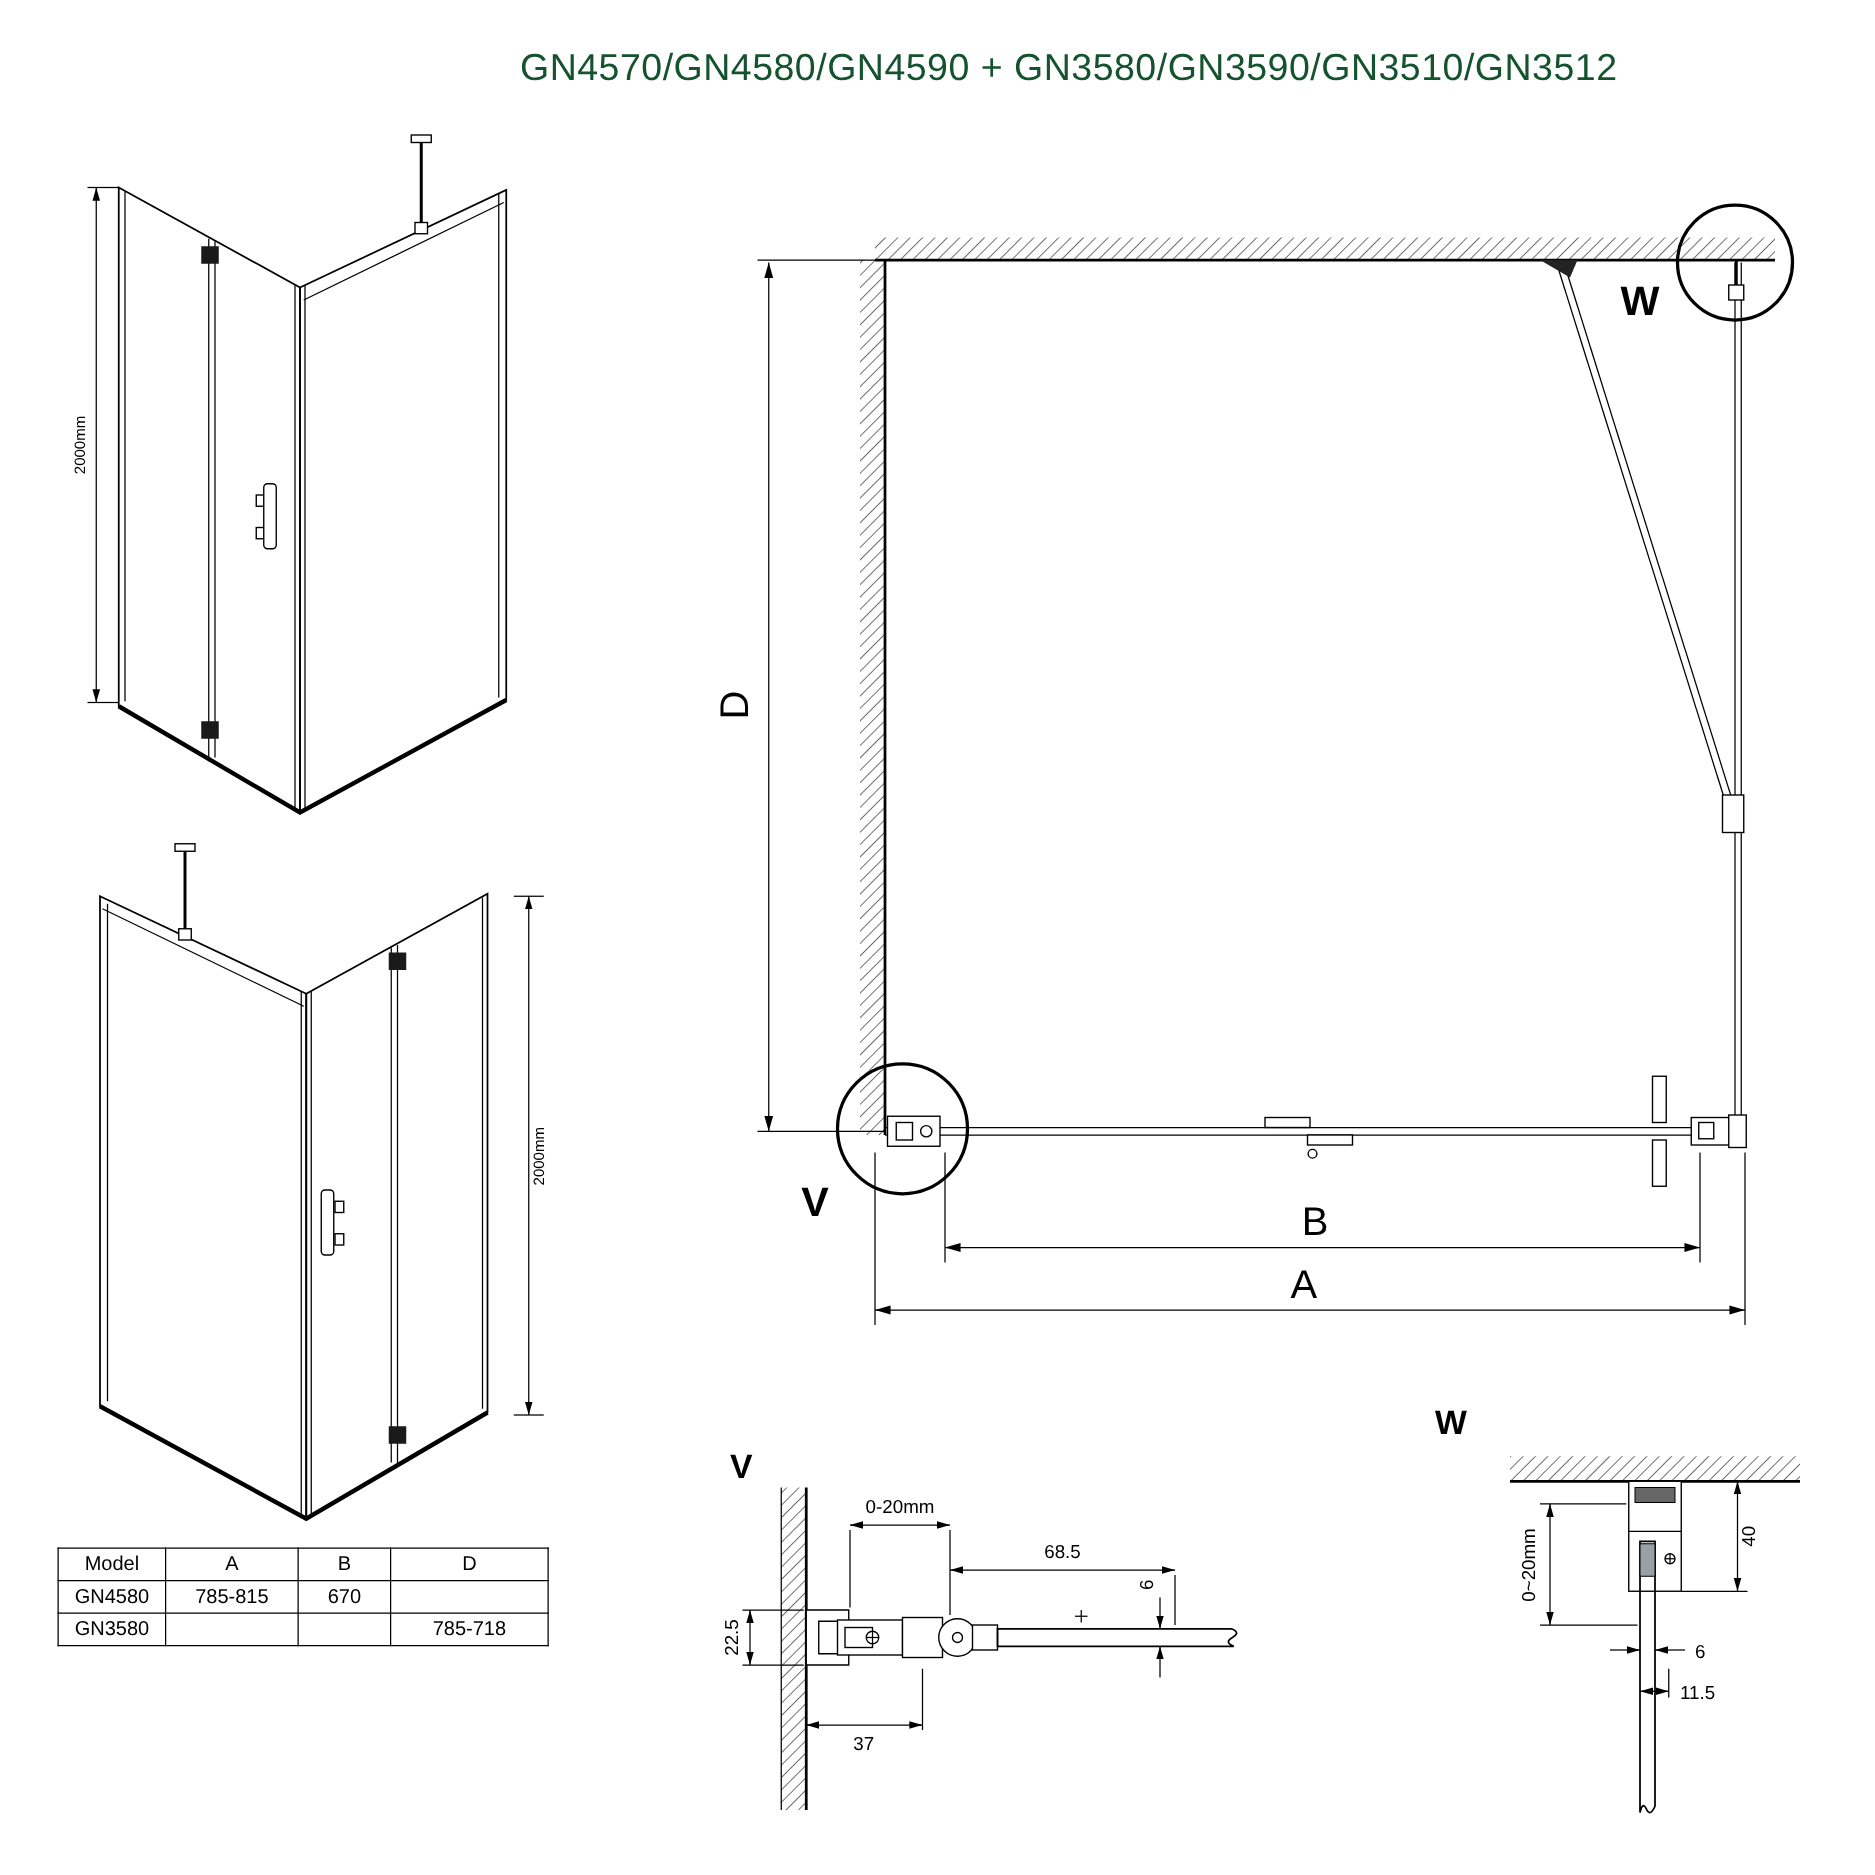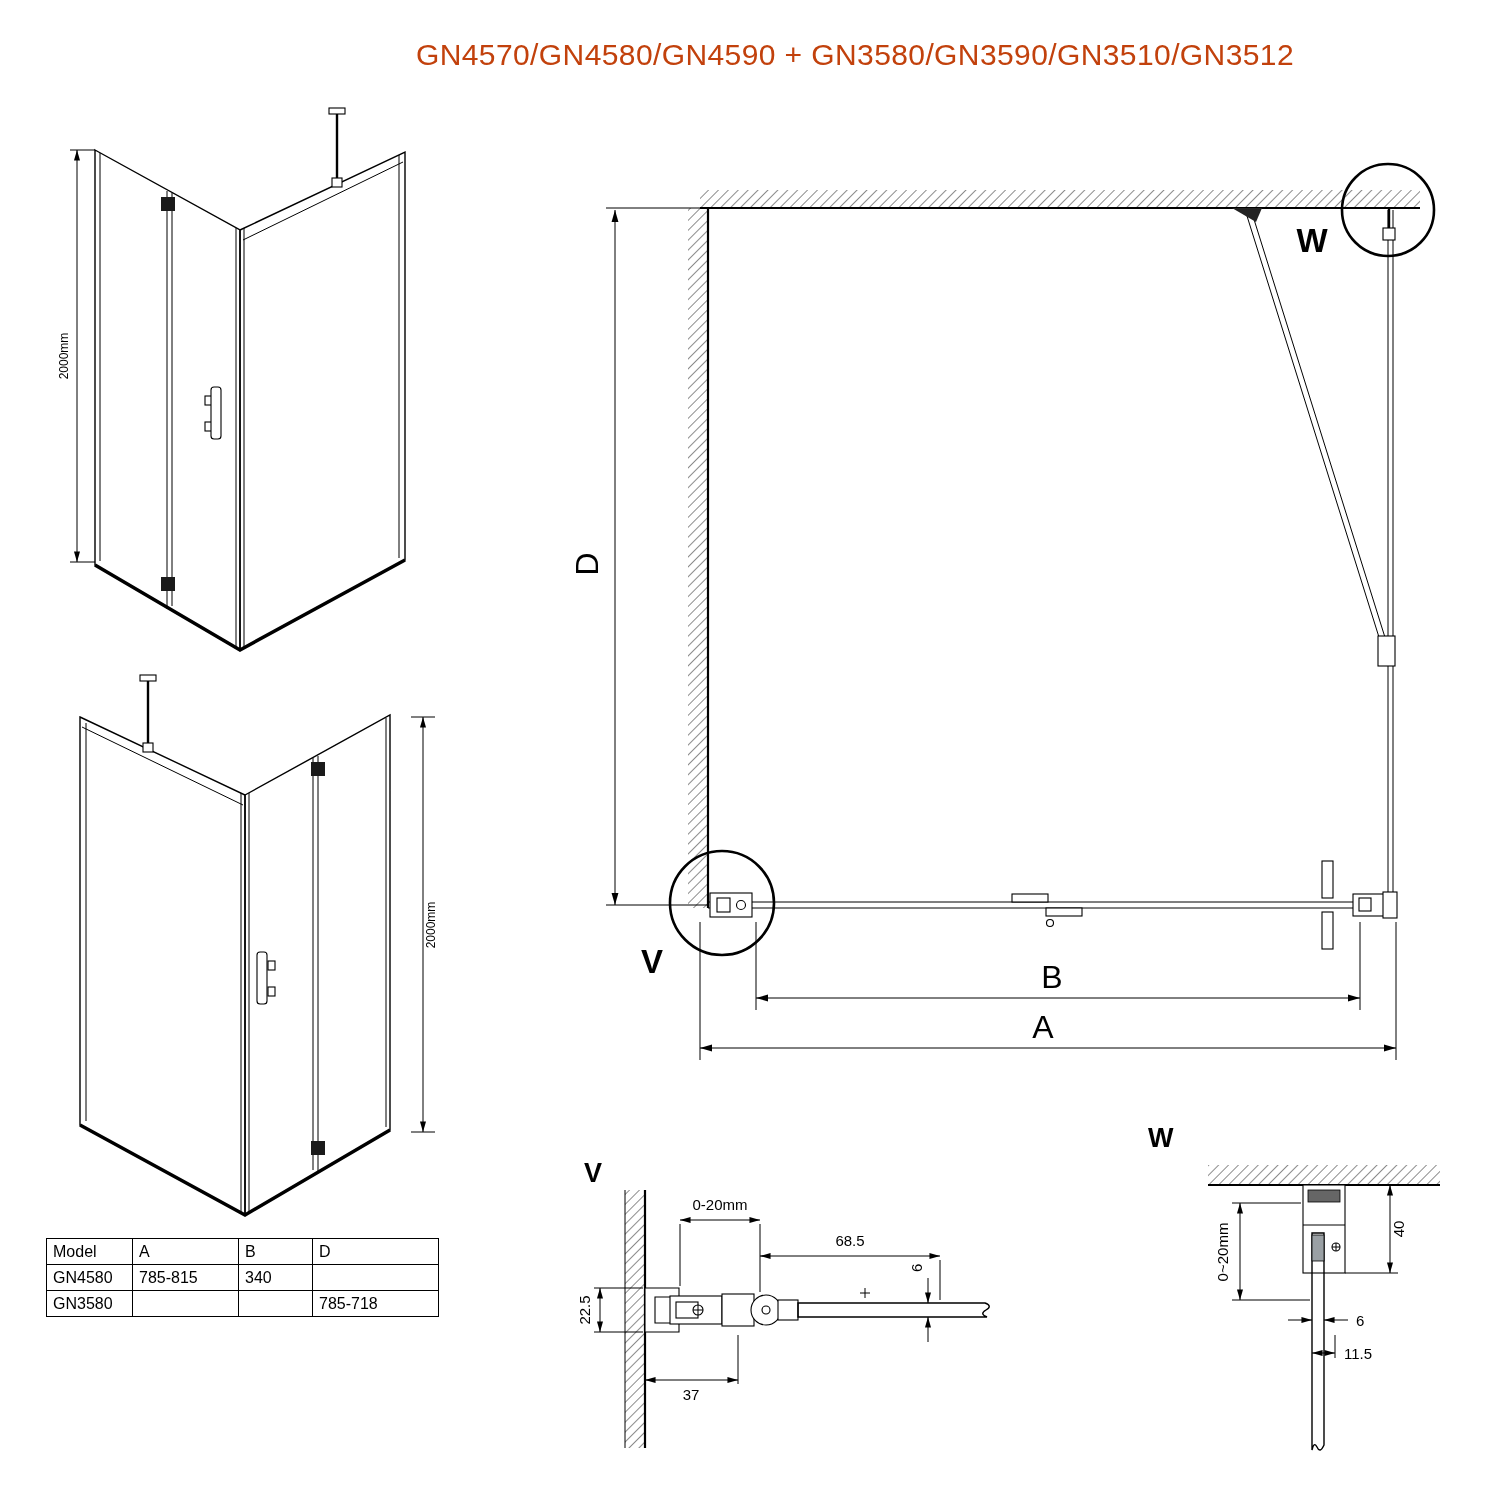--- a/index.html
+++ b/index.html
@@ -1,35 +1,35 @@
 <!DOCTYPE html>
 <html><head>
 <meta charset="utf-8">
 <style>
   * { margin:0; padding:0; box-sizing:border-box; }
   html,body { background:#fff; }
   body { font-family:"Liberation Sans","DejaVu Sans",sans-serif; color:#000; }
   .page { position:relative; width:1500px; height:1500px; background:#fff; overflow:hidden; }
   .title { position:absolute; left:230px; top:38px; width:1250px; text-align:center;
-           font-size:30px; letter-spacing:.4px; color:#c2410c; }
+           font-size:30px; letter-spacing:.4px; color:#14532d; }
   svg { position:absolute; overflow:visible; }
   .ln   { stroke:#000; stroke-width:1.4; fill:none; }
   .ln2  { stroke:#000; stroke-width:2.2; fill:none; }
   .thin { stroke:#000; stroke-width:1;   fill:none; }
   .thick{ stroke:#000; stroke-width:3.5; fill:none; }
   .white{ fill:#fff; stroke:#000; stroke-width:1.1; }
   .dim line { stroke:#000; stroke-width:1; fill:none; }
   text  { fill:#000; font-family:"Liberation Sans","DejaVu Sans",sans-serif; }
   .dimtxt    { font-size:15px;  text-anchor:middle; }
   .smdim     { font-size:12px;  text-anchor:middle; }
   .dimletter { font-size:32px;  text-anchor:middle; }
   .biglab    { font-size:33px;  font-weight:bold; text-anchor:middle; }
   table.spec { position:absolute; left:46px; top:1238px; border-collapse:collapse;
                font-size:16px; table-layout:fixed; }
-  table.spec th, table.spec td { border:1.6px solid #000; text-align:left;
+  table.spec th, table.spec td { border:1.6px solid #000; text-align:center;
                padding:2px 6px; height:26px; font-weight:normal; overflow:hidden; }
 </style>
 </head>
 <body>
 
 <div class="page">
 
   <div class="title">GN4570/GN4580/GN4590 + GN3580/GN3590/GN3510/GN3512</div>
 
   <svg style="left:55px; top:100px;" width="400" height="580" viewBox="0 0 400 580">
@@ -341,21 +341,21 @@
         <th>Model</th>
         <th>A</th>
         <th>B</th>
         <th>D</th>
       </tr>
     </thead>
     <tbody>
       <tr>
         <td>GN4580</td>
         <td>785-815</td>
-        <td>340</td>
+        <td>670</td>
         <td></td>
       </tr>
       <tr>
         <td>GN3580</td>
         <td></td>
         <td></td>
         <td>785-718</td>
       </tr>
     </tbody>
   </table>

